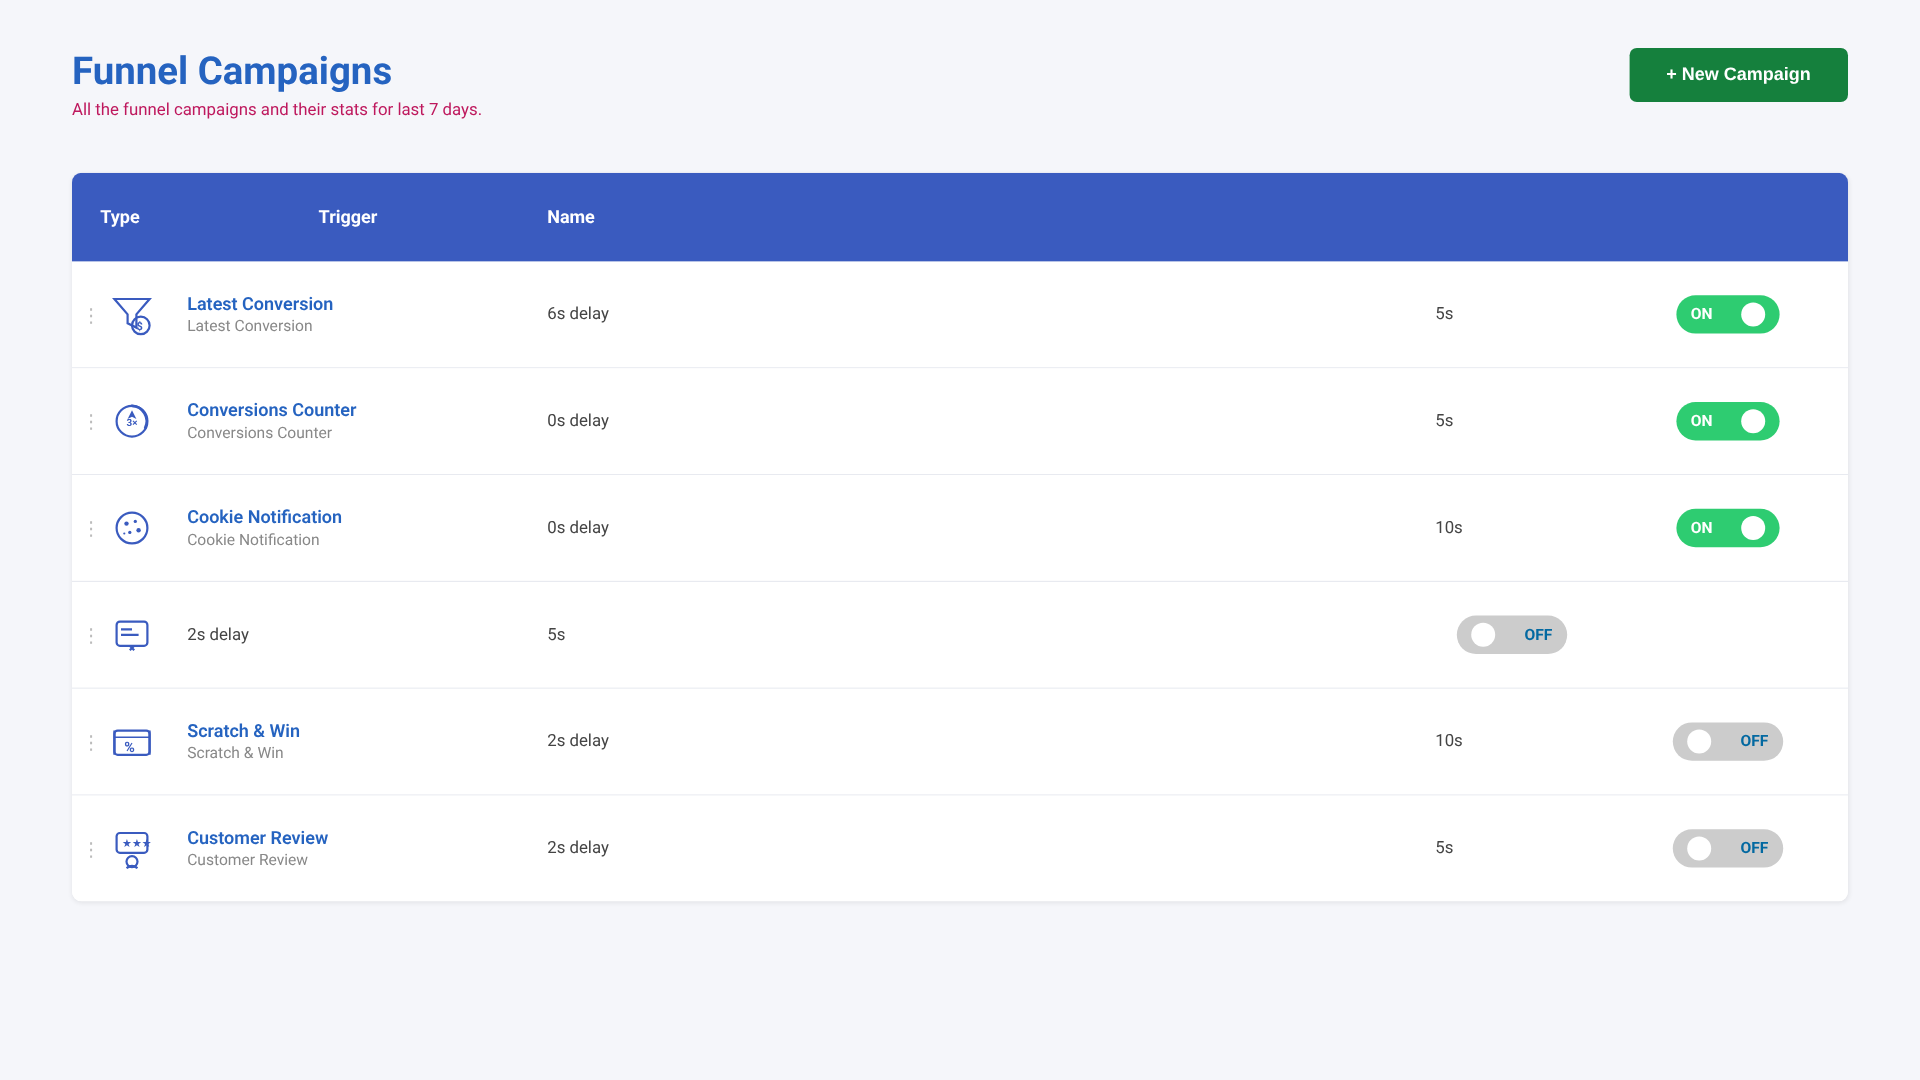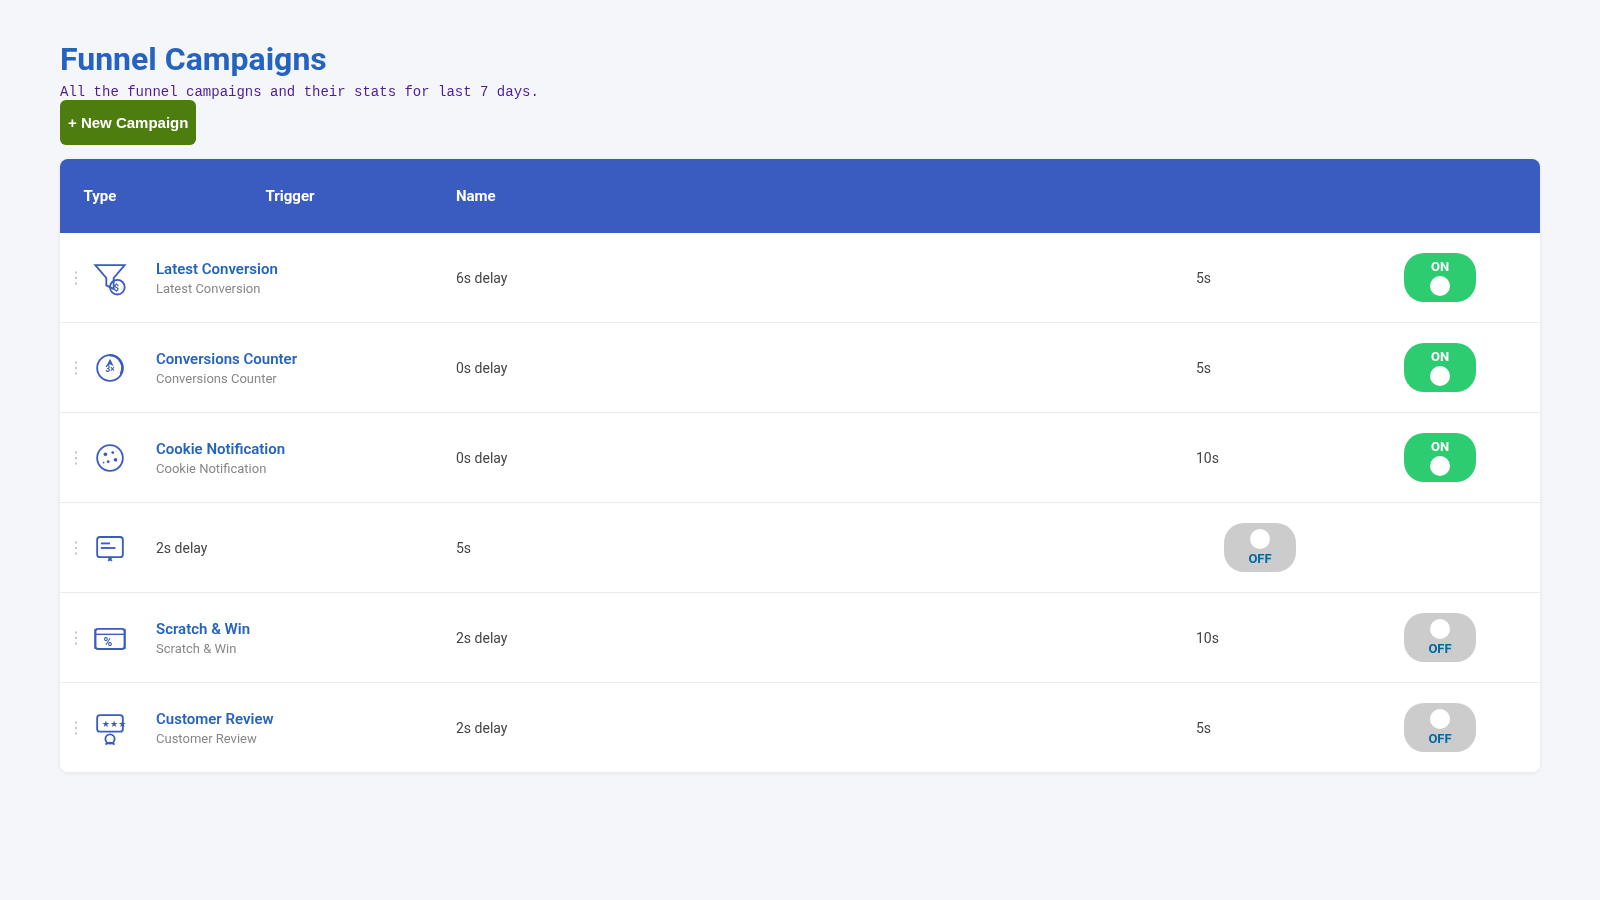--- a/index.html
+++ b/index.html
@@ -7,40 +7,38 @@
       font-family: -apple-system, BlinkMacSystemFont, 'Segoe UI', Roboto, sans-serif;
       background: #f5f6fa;
       color: #333;
       min-height: 900px;
       padding: 40px 60px;
     }
     .page-header {
       display: flex;
       justify-content: space-between;
       align-items: flex-start;
-      margin-bottom: 14px;
-      flex-direction: column;
+      margin-bottom: 44px;
     }
     .page-title {
       color: #2563c0;
       font-size: 32px;
       font-weight: 700;
       margin-bottom: 6px;
     }
     .page-subtitle {
-      color: #4c1d95;
+      color: #be185d;
       font-size: 14px;
-      font-family: Liberation Mono, monospace;
     }
     .new-campaign-btn {
-      background: #4d7c0f;
+      background: #15803d;
       color: #fff;
       border: none;
       border-radius: 6px;
-      padding: 14px 8px;
+      padding: 14px 31px;
       font-size: 15px;
       font-weight: 600;
       cursor: pointer;
       display: flex;
       align-items: center;
       gap: 8px;
       white-space: nowrap;
     }
     .table-container {
       background: #fff;
@@ -119,22 +117,21 @@
     .toggle {
       display: inline-flex;
       align-items: center;
       border-radius: 20px;
       padding: 6px 12px 6px 12px;
       font-weight: 700;
       font-size: 13px;
       min-width: 72px;
       cursor: pointer;
       justify-content: space-between;
-      gap: 2px;
-      flex-direction: column;
+      gap: 24px;
     }
     .toggle-on {
       background: #2ecc71;
       color: #fff;
     }
     .toggle-off {
       background: #ccc;
       color: #0369a1;
     }
     .toggle-circle {

